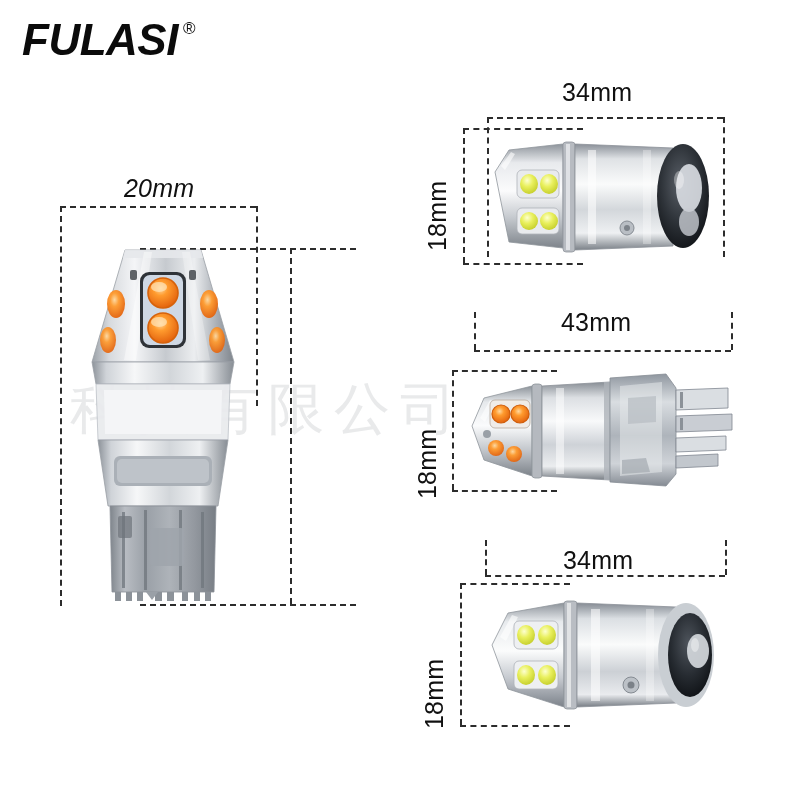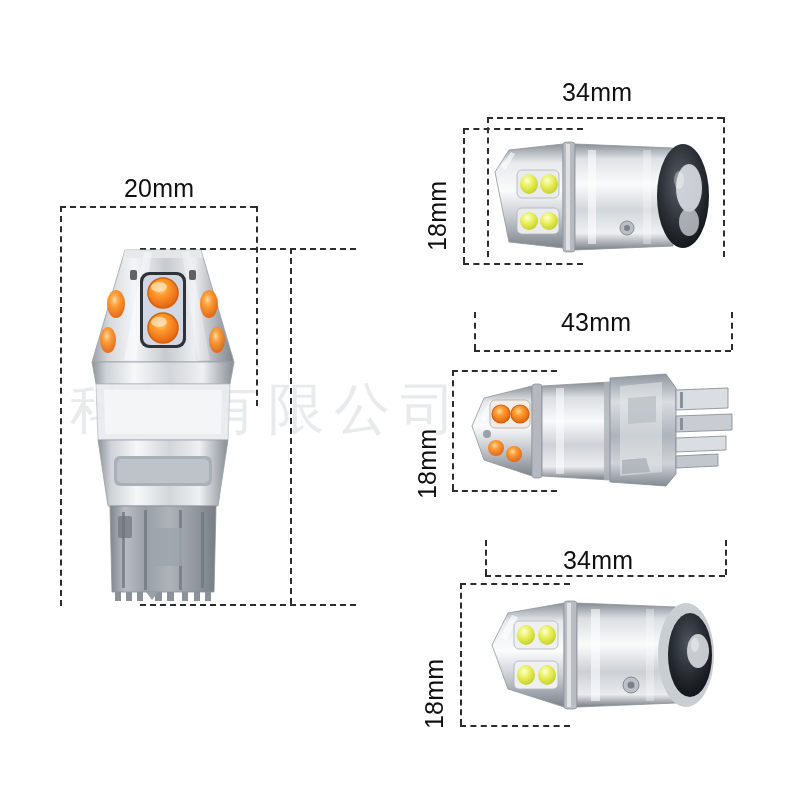--- a/index.html
+++ b/index.html
@@ -34,26 +34,30 @@
   .bulb svg{display:block;overflow:visible;}
 
   
   .panel{position:absolute;}
 </style>
 </head>
 <body>
 
 <div class="stage">
 
+  <div class="brand">
+    <span class="brand-word">FULASI</span>
+    <span class="brand-reg">®</span>
+  </div>
 
   <div class="watermark">科技有限公司</div>
 
   <div class="panel">
 
-    <div class="dim-label" style="left:124px;top:174px;">20mm</div>
+    <div class="dim-label" style="left:124px;top:174px;font-style:italic;">20mm</div>
 
     <div class="dl-h" style="left:60px;top:206px;width:196px;"></div>
 
     <div class="dl-v" style="left:60px;top:206px;height:400px;"></div>
 
     <div class="dl-v" style="left:256px;top:206px;height:200px;"></div>
 
     <div class="dl-h" style="left:140px;top:248px;width:216px;"></div>
 
     <div class="dl-h" style="left:140px;top:604px;width:216px;"></div>

